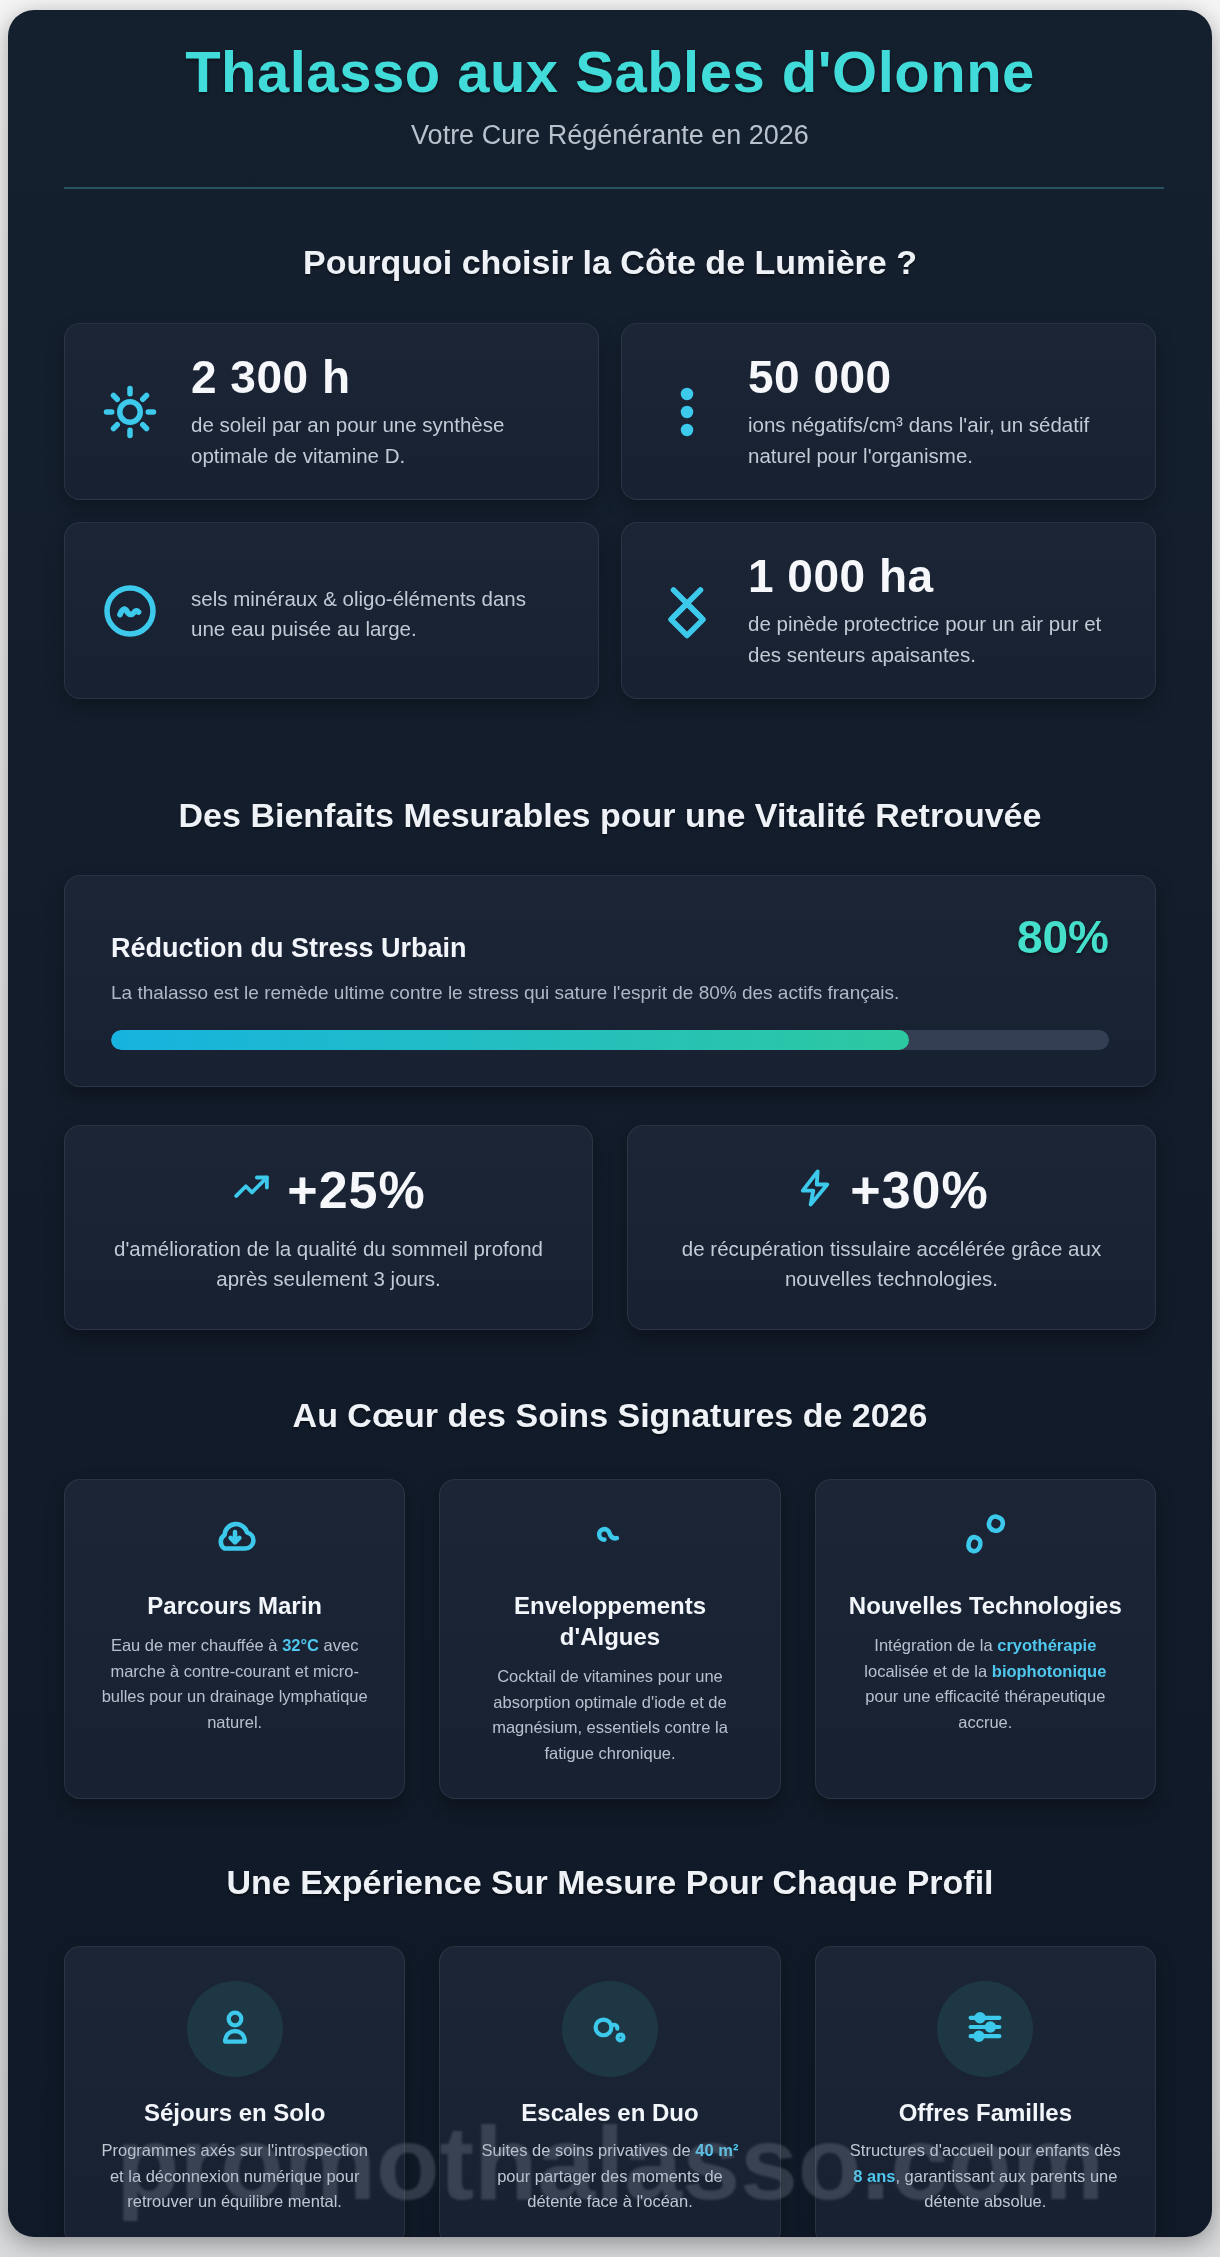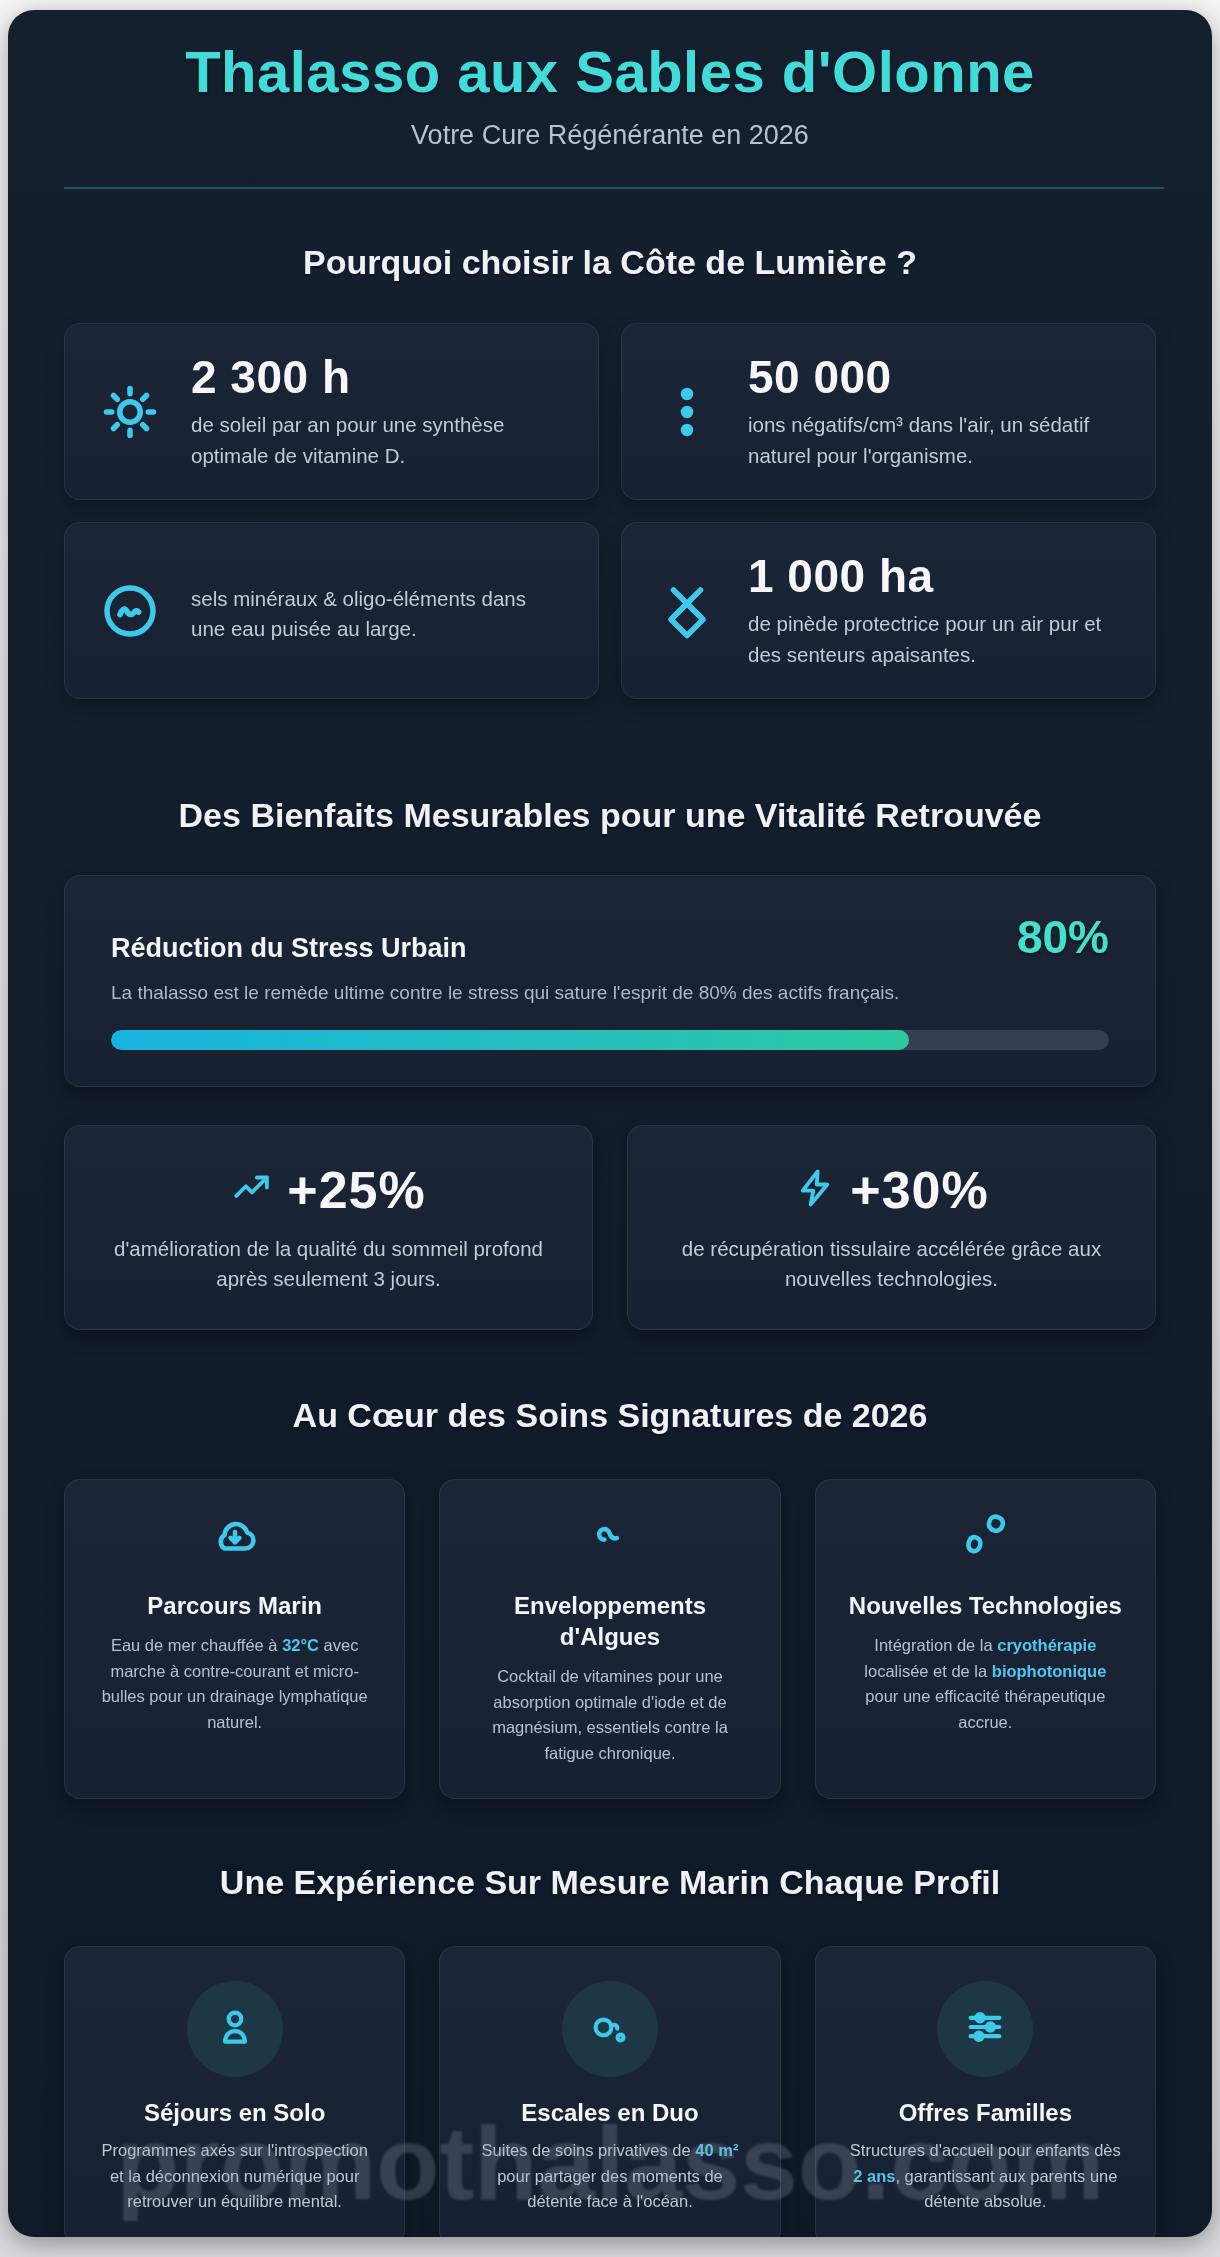--- a/index.html
+++ b/index.html
@@ -244,21 +244,21 @@
           <path d="M7.4 13.1c1.8.4 2.8 2 2.3 3.9s-1.9 3.1-3.6 2.7-2.4-2.1-1.9-4 1.6-3 3.2-2.6z"></path>
           <path d="M17.6 3.2c1.9.3 3.3 1.8 2.9 3.8-.3 1.9-2 3.3-3.9 2.9s-3.1-2.1-2.6-4c.4-1.8 1.8-3 3.6-2.7z"></path>
         </svg>
       </span>
       <div class="soin-title">Nouvelles Technologies</div>
       <div class="soin-desc"><span>Intégration de la </span><span class="hl">cryothérapie</span><span> localisée et de la </span><span class="hl">biophotonique</span><span> pour une efficacité thérapeutique accrue.</span></div>
     </div>
 
   </div>
 
-  <h2 class="section-heading mt-d">Une Expérience Sur Mesure Marin Chaque Profil</h2>
+  <h2 class="section-heading mt-d">Une Expérience Sur Mesure Pour Chaque Profil</h2>
 
   <div class="tri-grid">
 
     <div class="card profil-card">
       <div class="profil-badge">
         <span>
           <svg class="ic" viewBox="0 0 24 24" stroke-width="2.1">
             <circle cx="12" cy="7.8" r="3.3"></circle>
             <path d="M6.8 19.6c.2-3.5 2.4-5.5 5.2-5.5s5 2 5.2 5.5z"></path>
           </svg>
@@ -287,20 +287,20 @@
         <span>
           <svg class="ic" viewBox="0 0 24 24" stroke-width="2.1">
             <path d="M4.5 7.2h15M4.5 12h15M4.5 16.8h15"></path>
             <circle cx="9.4" cy="7.2" r="1.9" fill="#3cc9ec"></circle>
             <circle cx="14.8" cy="12" r="1.9" fill="#3cc9ec"></circle>
             <circle cx="8.8" cy="16.8" r="1.9" fill="#3cc9ec"></circle>
           </svg>
         </span>
       </div>
       <div class="profil-title">Offres Familles</div>
-      <div class="profil-desc"><span>Structures d'accueil pour enfants dès </span><span class="hl">2 ans</span><span>, garantissant aux parents une détente absolue.</span></div>
+      <div class="profil-desc"><span>Structures d'accueil pour enfants dès </span><span class="hl">8 ans</span><span>, garantissant aux parents une détente absolue.</span></div>
     </div>
 
   </div>
 
   <div class="watermark">promothalasso.com</div>
 
 </div>
 
 </body></html>

